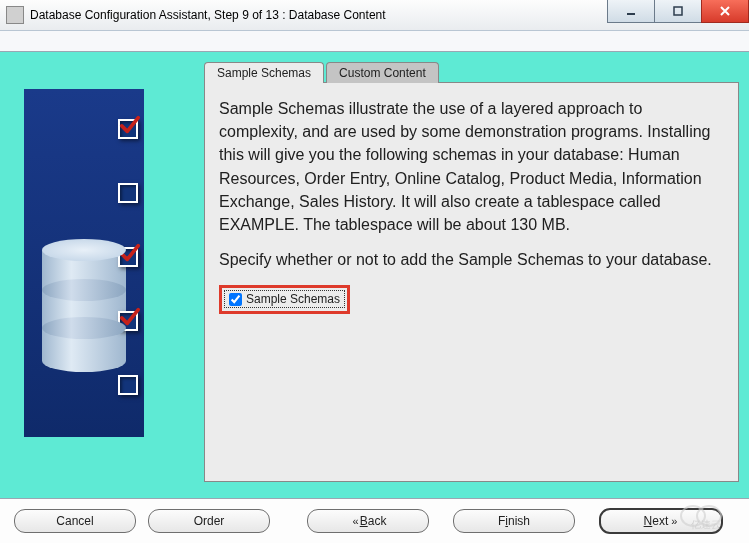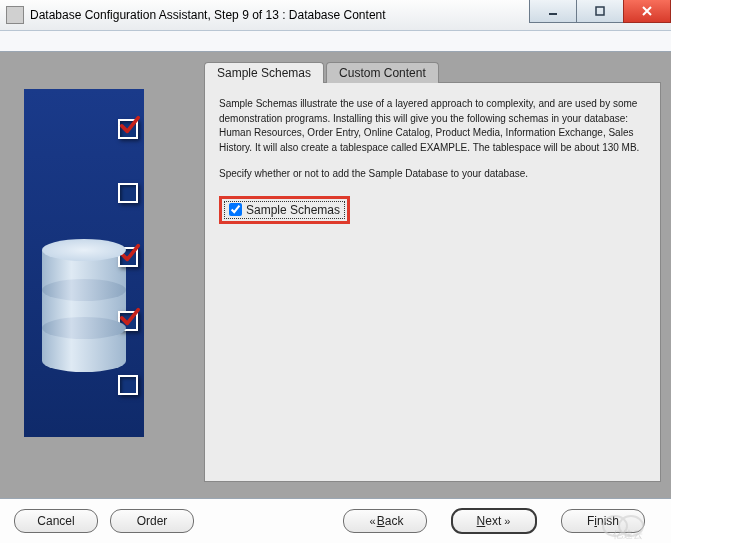--- a/index.html
+++ b/index.html
@@ -1,16 +1,16 @@
 <!DOCTYPE html>
 <html><head>
 <meta charset="utf-8">
 <style>
   html,body{margin:0;padding:0;font-family:"Segoe UI",Tahoma,sans-serif;font-size:12px;color:#222;background:#fff}
-  .window{width:671px;height:543px;position:relative;background:#a3a3a3;box-sizing:border-box}
+  .window{width:749px;height:543px;position:relative;background:#5eead4;box-sizing:border-box}
   .titlebar{height:30px;background:linear-gradient(to bottom,#fdfdfd,#e9ecef);border-bottom:1px solid #b9c6d3;display:flex;align-items:center;padding-left:6px;position:relative}
   .titlebar .app-icon{width:16px;height:16px;border:1px solid #888;margin-right:6px;background:#d0d0d0}
   .titlebar .title{color:#000;font-size:12px}
   .winbtns{position:absolute;right:0;top:0;height:22px;display:flex}
   .winbtn{width:46px;height:22px;border:1px solid #6b7a8a;margin-left:-1px;display:flex;align-items:center;justify-content:center;border-top:none}
   .btn-min,.btn-max{background:linear-gradient(to bottom,#eef3f7,#d0dce6);color:#2d3d4d}
   .btn-close{background:linear-gradient(to bottom,#f76e5a,#d73b2b);color:#fff;border-color:#a02a1e}
   .winbtn svg{width:12px;height:12px}
   .divider{height:20px;border-bottom:1px solid #9aa6b3;background:#f7f8fa}
   .content{position:absolute;top:50px;left:0;right:0;bottom:50px;padding:4px 10px 0 8px;box-sizing:border-box;}
@@ -26,34 +26,34 @@
   .check-slot{width:20px;height:20px;position:relative}
   .check-box{width:16px;height:16px;border:2px solid #fff;background:#12347a;box-shadow:2px 2px 3px rgba(0,0,0,.4) inset, 2px 2px 4px rgba(0,0,0,.5)}
   .red-tick{position:absolute;left:1px;top:-5px;width:22px;height:22px;pointer-events:none}
   .red-tick path{stroke:#c6211a;stroke-width:4;fill:none;stroke-linecap:round;stroke-linejoin:round}
   .main-col{flex:1;padding-left:18px;padding-top:5px}
   .tabs{display:flex;align-items:flex-end;height:24px}
   .tab{padding:3px 12px;border:1px solid #888;border-bottom:none;margin-right:2px;border-radius:4px 4px 0 0;font-size:12px}
   .tab.active{background:#ececec;position:relative;z-index:2}
   .tab.inactive{background:#c4c4c4}
   .panel{border:1px solid #888;background:#ececec;padding:14px 14px;min-height:370px;margin-top:-1px}
-  .desc{font-size:10px;line-height:1.45;color:#202020}
+  .desc{font-size:16px;line-height:1.45;color:#202020}
   .desc p{margin:0 0 12px 0}
   .hl-box{border:3px solid #de3a2b;display:inline-block;padding:2px 2px;margin-top:2px}
   .ck-wrap{border:1px dotted #333;padding:1px 4px;display:inline-flex;align-items:center;gap:4px;background:#ececec}
   .ck-wrap input{margin:0}
   .ck-wrap label{font-size:12px}
   .footer{position:absolute;left:0;right:0;bottom:0;height:44px;border-top:1px solid #9aa6b3;background:#fdfdfd;display:flex;align-items:center;padding:0 14px}
-  .pillbtn{min-width:72px;height:22px;border:1px solid #6f6f6f;border-radius:11px;background:linear-gradient(to bottom,#fcfcfc,#e7e7e7);display:inline-flex;align-items:center;justify-content:center;font-size:12px;cursor:pointer;padding:0 5px;margin-right:12px}
+  .pillbtn{min-width:72px;height:22px;border:1px solid #6f6f6f;border-radius:11px;background:linear-gradient(to bottom,#fcfcfc,#e7e7e7);display:inline-flex;align-items:center;justify-content:center;font-size:12px;cursor:pointer;padding:0 24px;margin-right:12px}
   .pillbtn u{text-decoration:underline}
   .footer .spacer{flex:1}
   .navgroup{display:flex;gap:12px;align-items:center}
   .pillbtn .arrow{font-size:11px;margin:0 3px;letter-spacing:-2px}
   .pillbtn.primary{border:2px solid #3a3a3a}
-  .watermark{position:absolute;right:8px;bottom:0;opacity:.6}
+  .watermark{position:absolute;right:8px;bottom:10px;opacity:.6}
   .watermark svg{width:62px;height:28px}
 </style>
 </head>
 <body>
 
 <div class="window">
 
   <div class="titlebar">
     <div class="app-icon"></div>
     <div class="title">Database Configuration Assistant, Step 9 of 13 : Database Content</div>
@@ -118,21 +118,21 @@
       </div>
 
       <div class="main-col">
         <div class="tabs">
           <div class="tab active">Sample Schemas</div>
           <div class="tab inactive">Custom Content</div>
         </div>
         <div class="panel">
           <div class="desc">
             <p>Sample Schemas illustrate the use of a layered approach to complexity, and are used by some demonstration programs. Installing this will give you the following schemas in your database: Human Resources, Order Entry, Online Catalog, Product Media, Information Exchange, Sales History. It will also create a tablespace called EXAMPLE. The tablespace will be about 130 MB.</p>
-            <p>Specify whether or not to add the Sample Database to your database.</p>
+            <p>Specify whether or not to add the Sample Schemas to your database.</p>
           </div>
           <div class="hl-box">
             <span class="ck-wrap">
               <input type="checkbox" checked="" id="ck1" style="">
               <label for="ck1">Sample Schemas</label>
             </span>
           </div>
         </div>
       </div>
     </div>
@@ -140,26 +140,26 @@
 
   <div class="footer">
     <div class="pillbtn">Cancel</div>
     <div class="pillbtn">Order</div>
     <div class="spacer"></div>
     <div class="navgroup">
       <div class="pillbtn">
         <span class="arrow">«</span>
         <span><u>B</u>ack</span>
       </div>
+      <div class="pillbtn">
+        <span>F<u>i</u>nish</span>
+      </div>
       <div class="pillbtn primary">
         <span><u>N</u>ext</span>
         <span class="arrow">»</span>
-      </div>
-      <div class="pillbtn">
-        <span>F<u>i</u>nish</span>
       </div>
     </div>
   </div>
 
   <div class="watermark">
     <svg viewBox="0 0 62 28">
       <ellipse cx="14" cy="14" rx="12" ry="10" fill="none" stroke="#cfcfcf" stroke-width="2"></ellipse>
       <ellipse cx="30" cy="14" rx="12" ry="10" fill="none" stroke="#cfcfcf" stroke-width="2"></ellipse>
       <text x="12" y="26" font-size="10" fill="#bdbdbd">亿速云</text>
     </svg>

